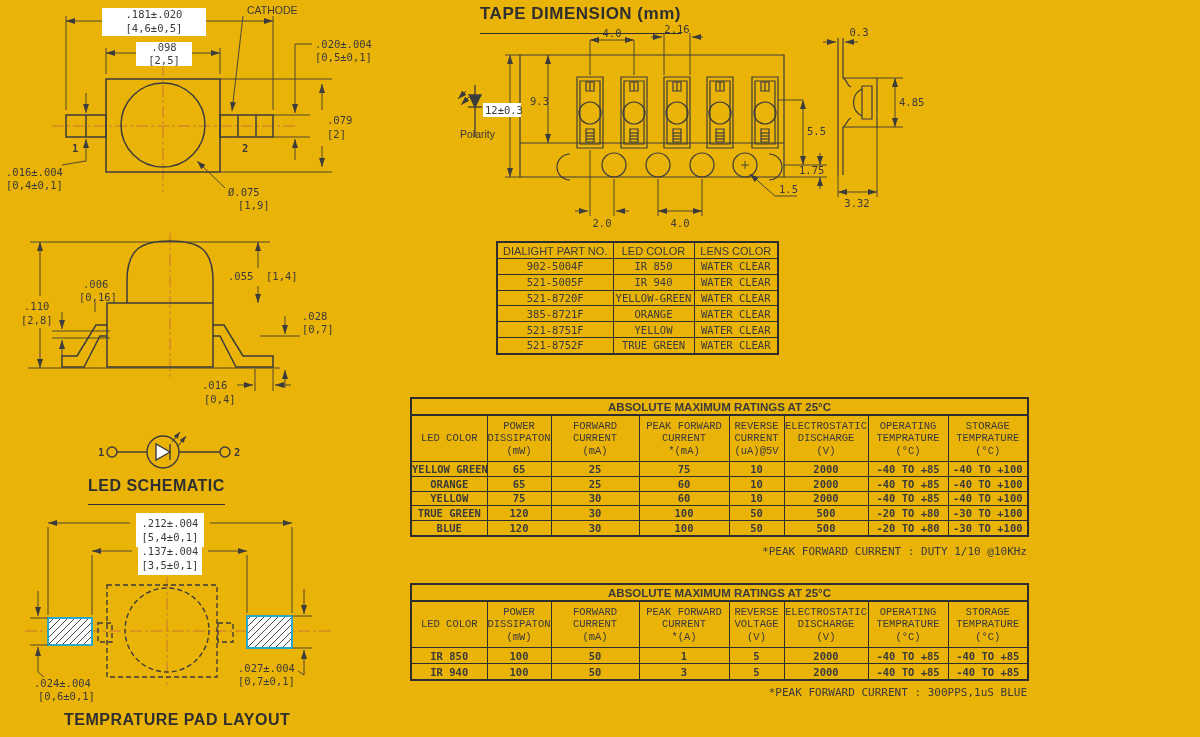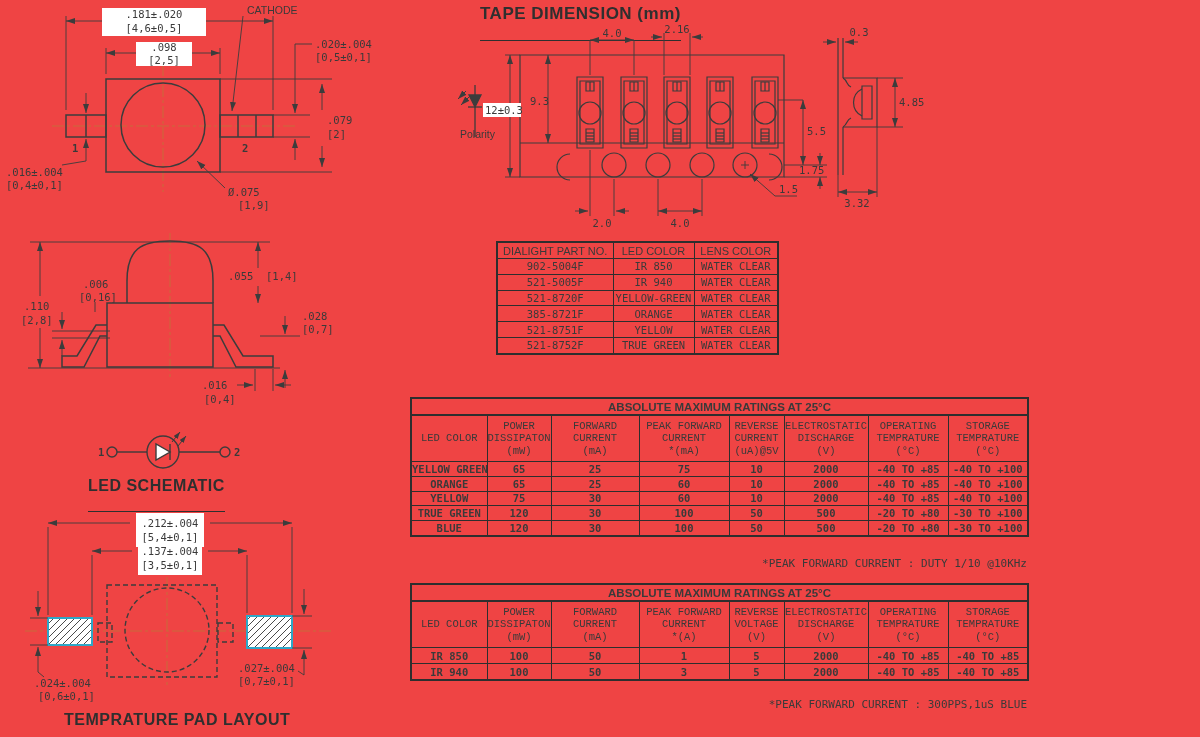--- a/index.html
+++ b/index.html
@@ -1,41 +1,41 @@
 <!DOCTYPE html>
 <html><head>
 <meta charset="utf-8">
 <style>
   html,body{margin:0;padding:0;background:#fff;}
-  #canvas{position:relative;width:1200px;height:737px;background:#ef4444;overflow:hidden;
+  #canvas{position:relative;width:1200px;height:737px;background:#eab308;overflow:hidden;
           font-family:"Liberation Sans",sans-serif;color:#3a3a3a;}
   .abs{position:absolute;}
   svg text{font-family:"DejaVu Sans Mono",monospace;font-size:10.5px;fill:#3a3a3a;}
   svg text.sans{font-family:"Liberation Sans",sans-serif;}
   svg line,svg path,svg rect,svg circle,svg polyline{vector-effect:non-scaling-stroke;}
   .draw-title{font-size:16px;font-weight:600;color:#2f2f2f;letter-spacing:.5px;
-              border-bottom:1.5px solid #2f2f2f;padding-bottom:16px;display:inline-block;text-align:right;}
+              border-bottom:1.5px solid #2f2f2f;padding-bottom:9px;display:inline-block;text-align:right;}
   
   table{border-collapse:collapse;table-layout:fixed;border-radius:24px;}
   .tbl{border:2px solid #2e2e2e;}
   .tbl td,.tbl th{border:1px solid #2e2e2e;padding:0;text-align:center;vertical-align:middle;
                   overflow:hidden;white-space:nowrap;}
   .tbl th{font-weight:normal;}
   #part-table{width:281px;font-size:11px;}
   #part-table th{height:15px;font-family:"Liberation Sans",sans-serif;font-size:11px;}
   #part-table td{height:14.8px;font-family:"DejaVu Sans Mono",monospace;font-size:10.5px;}
   .ratings{width:617px;}
   .ratings .title-cell{height:15px;font-family:"Liberation Sans",sans-serif;font-size:11.5px;
                        border-bottom:2px solid #2e2e2e;}
   .ratings th{height:45px;font-family:Liberation Mono, monospace;font-size:10.5px;
               line-height:1.18;white-space:pre-line;}
   .ratings td{height:13.8px;font-family:"DejaVu Sans Mono",monospace;font-size:10.5px;font-weight:bold;}
   #ratings2-table td{height:15px;}
   .note{font-family:"DejaVu Sans Mono",monospace;font-size:11px;color:#3a3a3a;
-        text-align:right;width:617px;margin-top:12px;}
+        text-align:right;width:617px;}
 </style>
 </head>
 <body>
 
 <div id="canvas">
 
   <svg class="abs" style="left:0;top:0" width="380" height="228" viewBox="0 0 380 228">
     <defs>
       <marker id="arA" markerWidth="11" markerHeight="8" refX="9" refY="3" orient="auto-start-reverse" markerUnits="userSpaceOnUse">
         <path d="M0,0 L9,3 L0,6 z" fill="#3c3c3c"></path>

